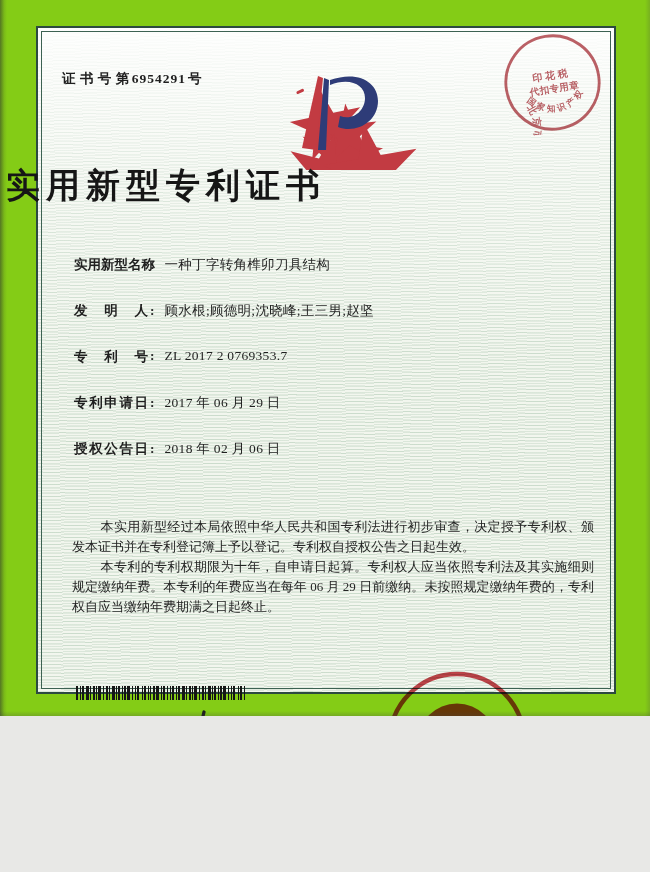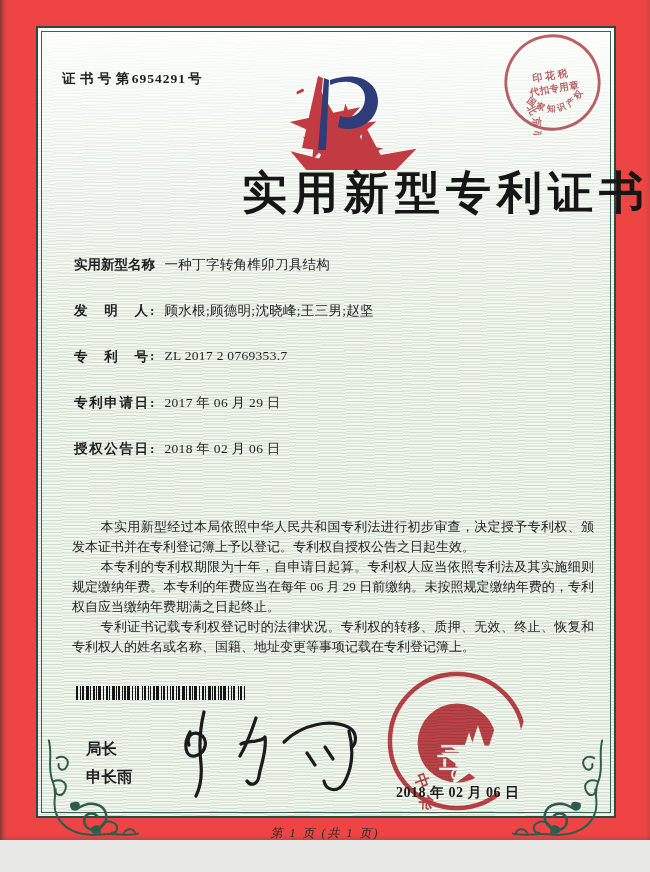--- a/index.html
+++ b/index.html
@@ -1,18 +1,18 @@
 <!DOCTYPE html>
 <html><head>
 <meta charset="utf-8">
 <style>
   html,body{margin:0;padding:0;background:#e8e8e6;}
   .scan{
-    position:relative; width:650px; height:840px; overflow:hidden;
-    background:#ef4444;
+    position:relative; width:650px; height:716px; overflow:hidden;
+    background:#84cc16;
     font-family:"Liberation Serif","DejaVu Serif",serif;
     color:#1f1f1f;
     margin:0 auto;
   }
   .edge-left{position:absolute;left:0;top:0;bottom:0;width:7px;
     background:linear-gradient(90deg,rgba(45,50,45,.55),rgba(45,50,45,.12) 60%,rgba(45,50,45,0));}
   .edge-right{position:absolute;right:0;top:0;bottom:0;width:5px;
     background:linear-gradient(270deg,rgba(70,70,70,.20),rgba(70,70,70,0));}
   .edge-bottom{position:absolute;left:0;right:0;bottom:0;height:5px;
     background:linear-gradient(0deg,rgba(70,70,70,.25),rgba(70,70,70,0));}
@@ -30,22 +30,22 @@
     content:""; position:absolute; inset:3px;
     border:1px solid #3c6152; pointer-events:none;
   }
 
   .cert-no{position:absolute; left:62px; top:70px; font-size:13.5px; letter-spacing:.5px; font-weight:600;}
   .cert-no .num{margin:0 2px; letter-spacing:1px;}
 
   .logo{position:absolute; left:252px; top:48px; width:170px; height:122px;}
 
   .title{
-    position:absolute; left:0; right:0; top:163px; text-align:right;
-    font-size:45px; font-weight:700; letter-spacing:6px; text-indent:6px; color:#161616;
+    position:absolute; left:0; right:0; top:163px; text-align:left;
+    font-size:34px; font-weight:700; letter-spacing:6px; text-indent:6px; color:#161616;
   }
 
   .fields{position:absolute; left:74px; top:256px; width:470px; font-size:13.5px;}
   .field{margin-bottom:28px; height:18px; white-space:nowrap;}
   .f-label{display:inline-block; width:74px; font-weight:600;
     text-align:justify; text-align-last:justify; vertical-align:top;}
   .f-colon{font-weight:600; margin:0 10px 0 2px;}
   .f-value{letter-spacing:.3px;}
 
   .paras{position:absolute; left:72px; top:517px; width:522px;
@@ -124,21 +124,20 @@
       <span class="f-label">专利申请日</span><span class="f-colon">:</span><span class="f-value">2017 年 06 月 29 日</span>
     </div>
     <div class="field">
       <span class="f-label">授权公告日</span><span class="f-colon">:</span><span class="f-value">2018 年 02 月 06 日</span>
     </div>
   </div>
 
   <div class="paras">
     <p>本实用新型经过本局依照中华人民共和国专利法进行初步审查，决定授予专利权、颁发本证书并在专利登记簿上予以登记。专利权自授权公告之日起生效。</p>
     <p>本专利的专利权期限为十年，自申请日起算。专利权人应当依照专利法及其实施细则规定缴纳年费。本专利的年费应当在每年 06 月 29 日前缴纳。未按照规定缴纳年费的，专利权自应当缴纳年费期满之日起终止。</p>
-    <p>专利证书记载专利权登记时的法律状况。专利权的转移、质押、无效、终止、恢复和专利权人的姓名或名称、国籍、地址变更等事项记载在专利登记簿上。</p>
   </div>
 
   <svg class="barcode" viewBox="0 0 170 14" preserveAspectRatio="none">
     <line x1="0" y1="7" x2="170" y2="7" stroke="#151515" stroke-width="14" stroke-dasharray="2 2 1 1 2 2 3 1 1 2 2 1 1 1 3 2 1 2 2 1 1 2 3 1 1 1 2 2 1 1 2 1 3 2 1 2 1 1 2 3 1 1 2 2 1 1 1 2 2 1 3 2 1 1 2 2 1 2 1 1"></line>
   </svg>
 
   <div class="officer">
     <div>局长</div>
     <div>申长雨</div>
   </div>

